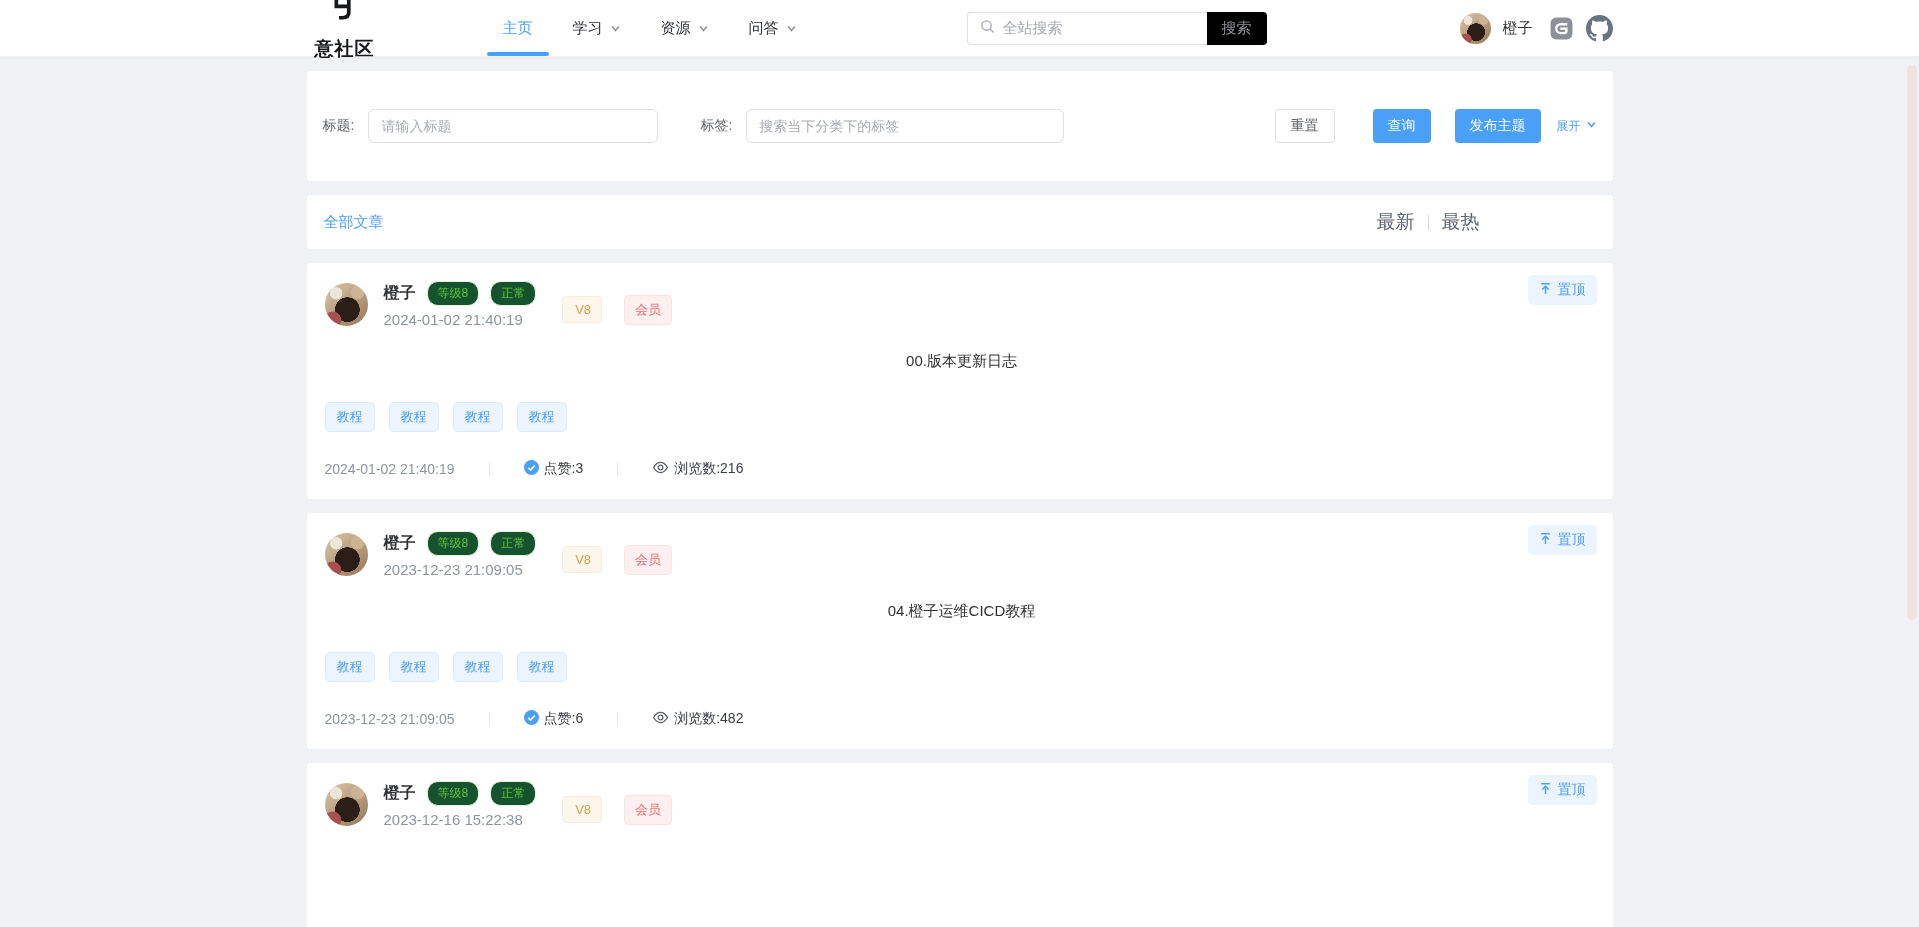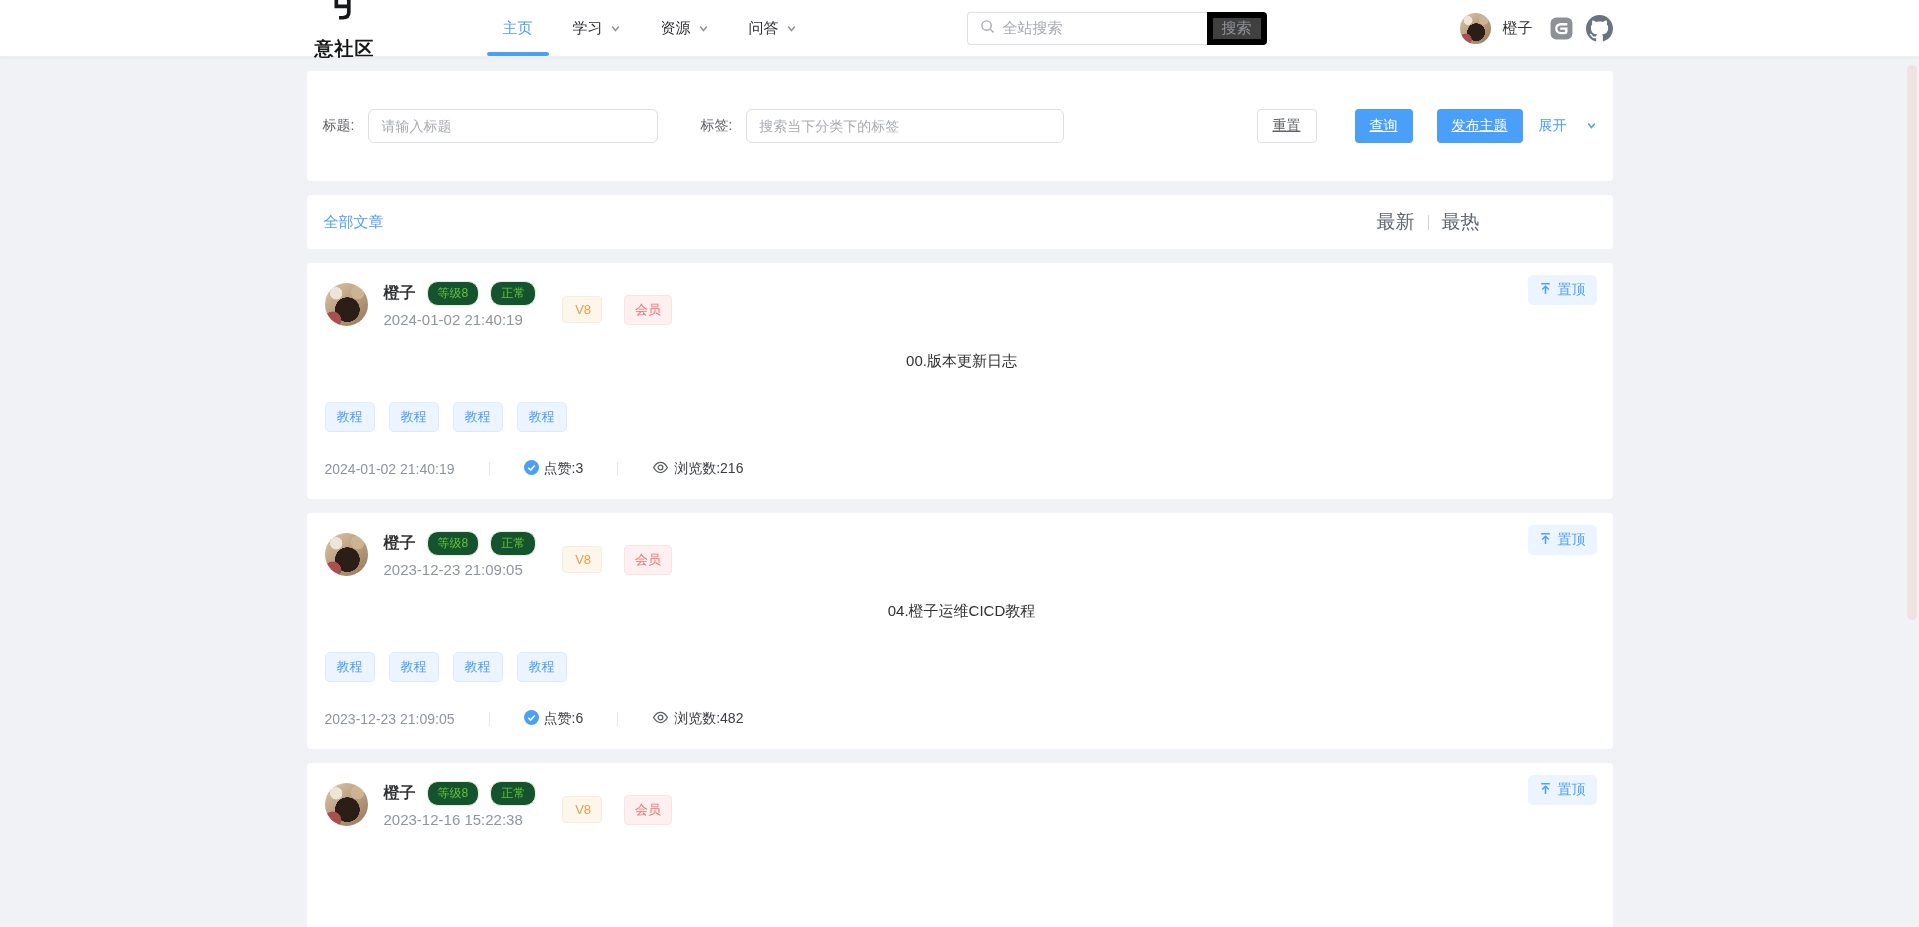--- a/index.html
+++ b/index.html
@@ -18,21 +18,21 @@
   .brand-title { font-size:19px; font-weight:700; color:#17181a; letter-spacing:1px; }
   .nav { display:flex; align-items:center; height:100%; margin-left:128px; gap:40px; }
   .nav-item { position:relative; display:flex; align-items:center; gap:7px; height:100%; font-size:15px; color:#2c2e33; cursor:pointer; }
   .nav-item.active { color:#4a9ff8; }
   .nav-item.active::after { content:""; position:absolute; left:-16px; right:-16px; bottom:0; height:4px; background:#4a9ff8; border-radius:2px; }
   .chev { display:inline-block; }
 
   .search-group { display:flex; margin-left:170px; }
   .search-box { display:flex; align-items:center; gap:8px; width:240px; height:33px; border:1px solid #dcdfe6; border-right:none; border-radius:4px 0 0 4px; padding:0 12px; background:#fff; }
   .search-placeholder { color:#a8abb2; font-size:15px; }
-  .search-btn { width:60px; height:33px; background:#404040; border:6px solid #000000; border-radius:0 4px 4px 0; color:#909399; font-size:15px; display:flex; align-items:center; justify-content:center; cursor:pointer; }
+  .search-btn { width:60px; height:33px; background:#000000; border:2px solid #000000; border-radius:0 4px 4px 0; color:#909399; font-size:15px; display:flex; align-items:center; justify-content:center; cursor:pointer; }
 
   .header-right { display:flex; align-items:center; margin-left:auto; }
   .avatar-sm { width:31px; height:31px; border-radius:50%; flex:0 0 auto; }
   .avatar-art {
     background:
       radial-gradient(circle at 18% 86%, #a84f4f 0 16%, transparent 17%),
       radial-gradient(circle at 26% 24%, #ece5d8 0 13%, transparent 14%),
       radial-gradient(circle at 76% 22%, #cbb394 0 14%, transparent 15%),
       radial-gradient(circle at 52% 62%, #2b1e17 0 35%, transparent 36%),
       linear-gradient(140deg, #dcc6a6, #96775a);
@@ -43,27 +43,27 @@
 
   
   .card { background:#fff; border-radius:4px; }
   .filter-card { margin-top:14px; height:110px; display:flex; align-items:center; padding:0 16px; }
   .filter-label { font-size:14px; color:#606266; margin-right:14px; white-space:nowrap; }
   .filter-input { width:290px; height:34px; border:1px solid #dcdfe6; border-radius:6px; padding:0 12px; font-size:14px; color:#606266; outline:none; background:#fff; }
   .filter-input::placeholder { color:#a8abb2; }
   .filter-group { display:flex; align-items:center; }
   .filter-group + .filter-group { margin-left:42px; }
   .filter-actions { margin-left:auto; display:flex; align-items:center; }
-  .btn { height:34px; padding:0 15px; border-radius:4px; font-size:14px; display:inline-flex; align-items:center; justify-content:center; cursor:pointer; border:none;text-decoration:underline; }
+  .btn { height:34px; padding:0 15px; border-radius:4px; font-size:14px; display:inline-flex; align-items:center; justify-content:center; cursor:pointer; border:none; }
   .btn-plain { background:#fff; border:1px solid #dcdfe6; color:#606266; }
   .btn-primary { background:#4a9ff8; color:#fff; }
   .btn-reset { margin-right:38px; }
   .btn-query { margin-right:24px; }
   .btn-publish { margin-right:16px; }
-  .expand-link { display:flex; align-items:center; gap:19px; color:#4a9ff8; font-size:14px; cursor:pointer; }
+  .expand-link { display:flex; align-items:center; gap:5px; color:#4a9ff8; font-size:12px; cursor:pointer; }
 
   
   .list-header { margin-top:14px; height:54px; display:flex; align-items:center; justify-content:space-between; padding:0 17px; }
   .all-articles { font-size:15px; color:#4a9ff8; cursor:pointer; }
   .sort-group { display:flex; align-items:center; gap:13px; margin-right:116px; }
   .sort-item { font-size:19px; color:#5f6672; cursor:pointer; }
   .sort-divider { width:1px; height:15px; background:#d3d6dc; }
 
   
   .post-card { margin-top:14px; position:relative; padding:18px 18px 20px 18px; }

